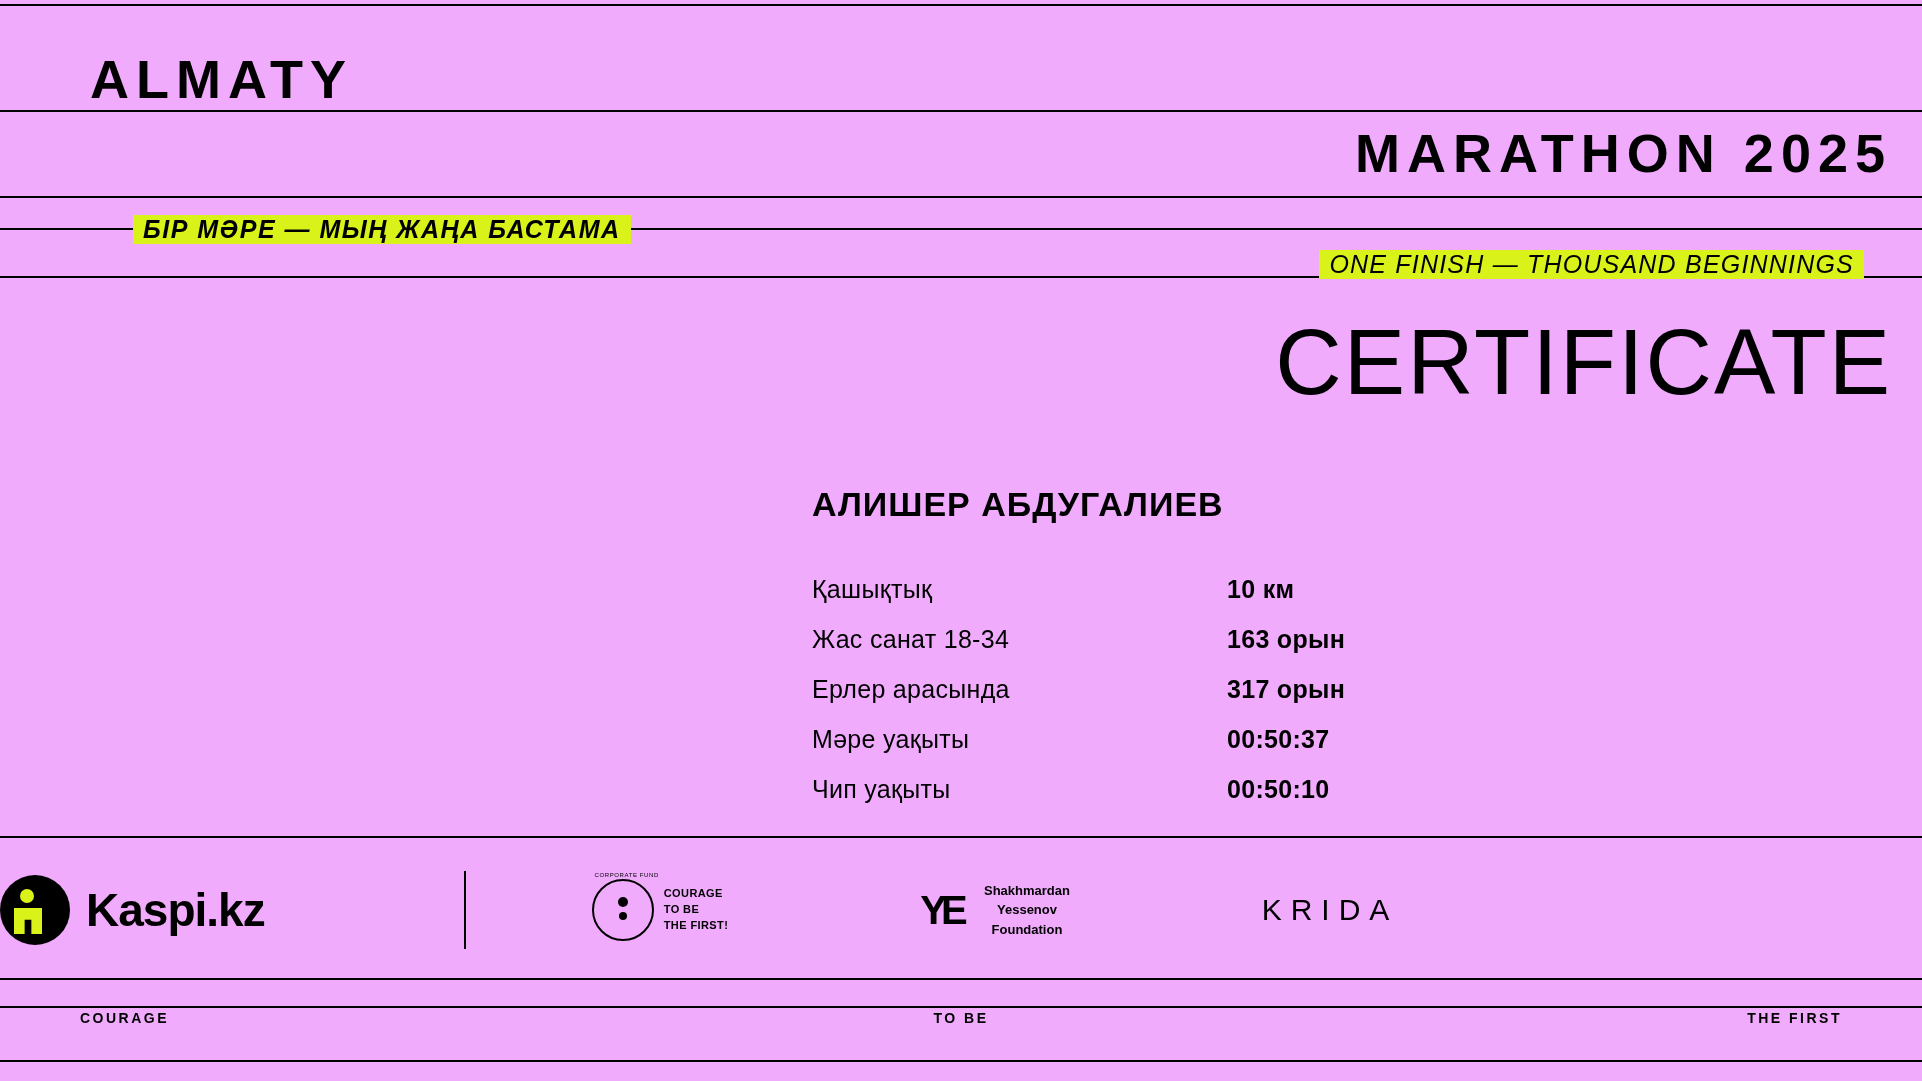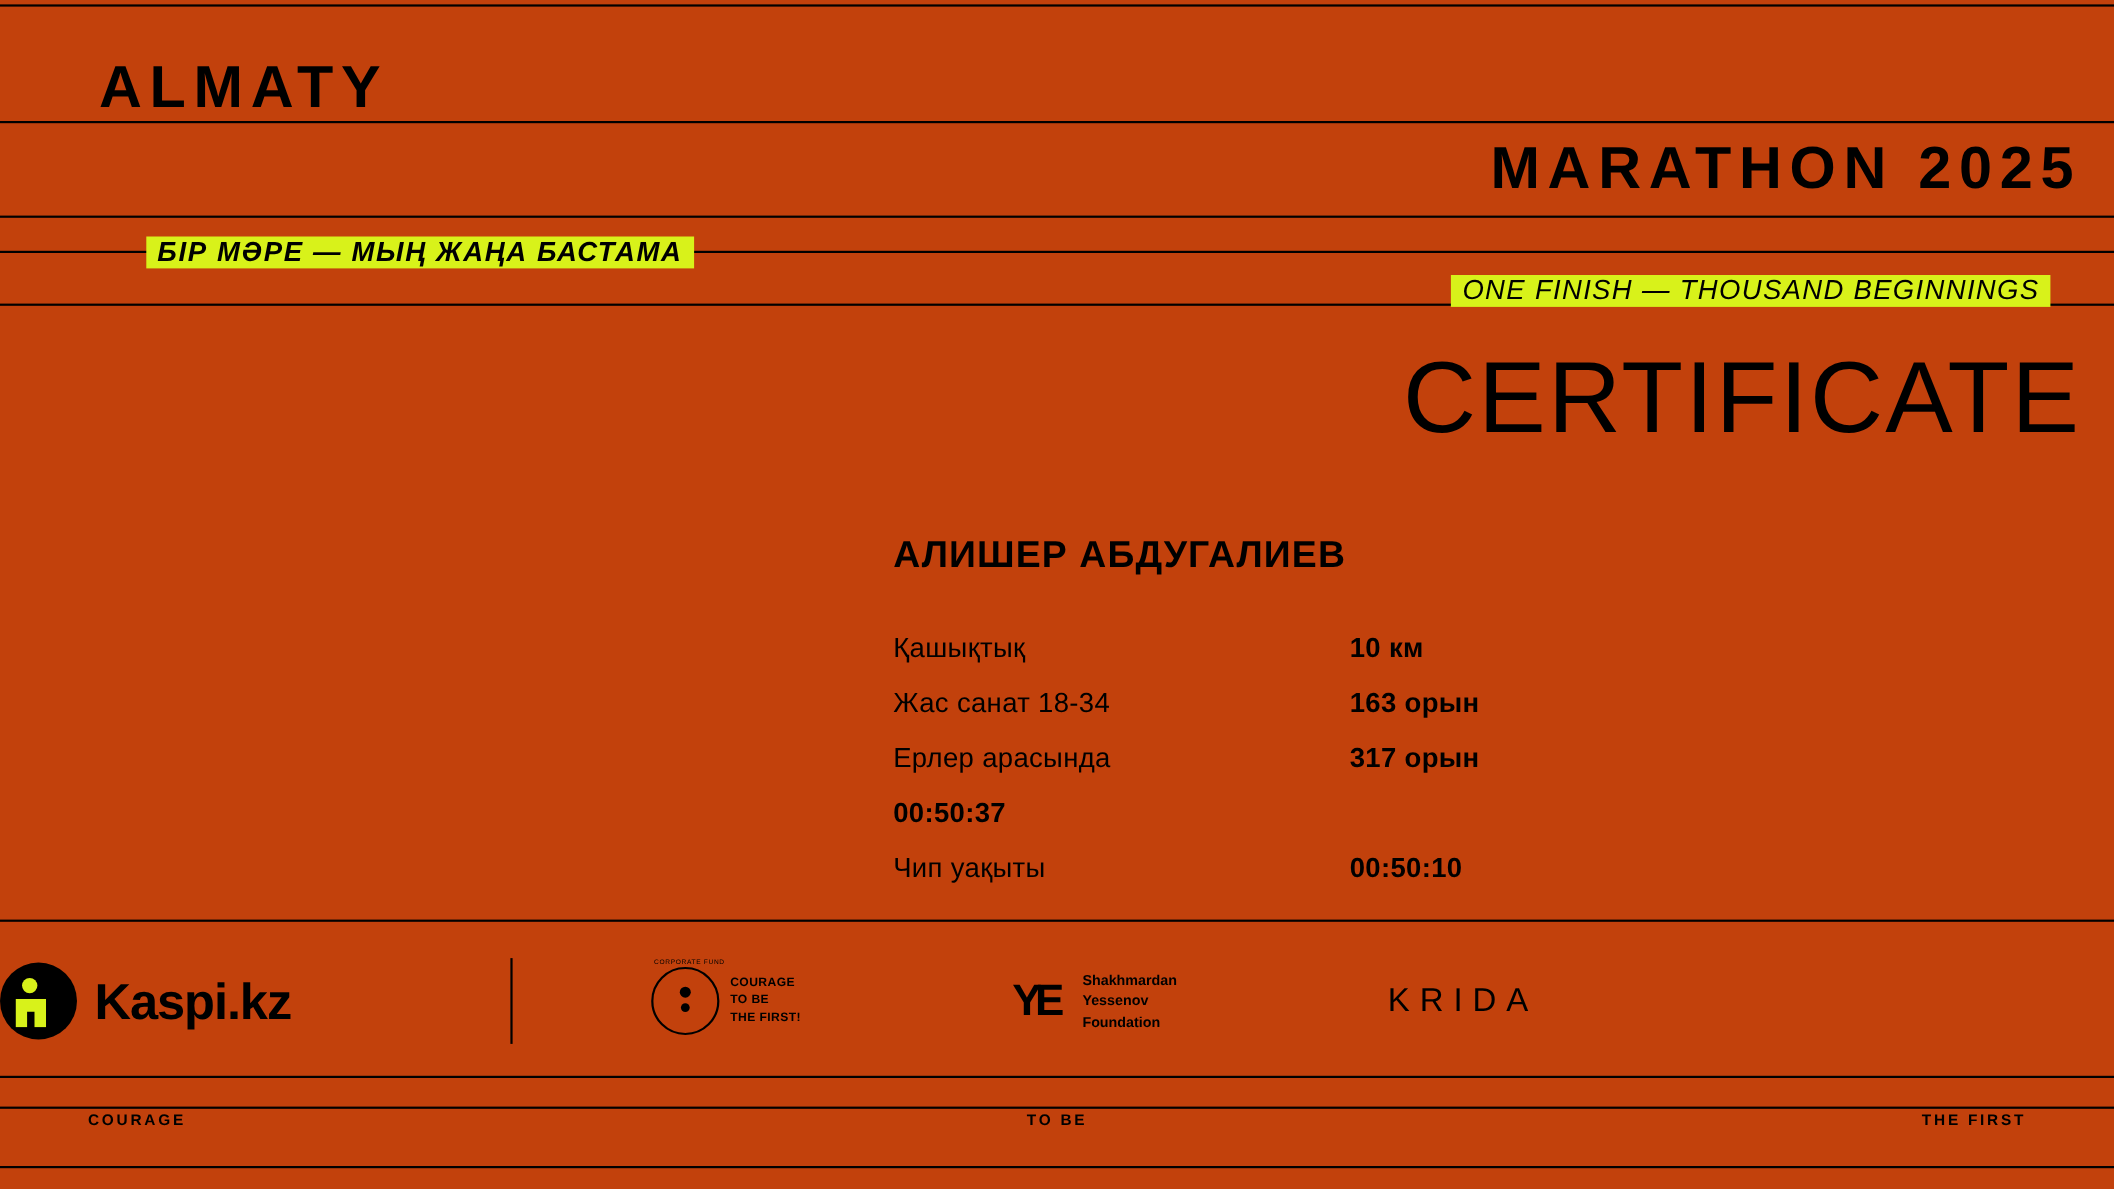--- a/index.html
+++ b/index.html
@@ -6,21 +6,21 @@
   html, body {
     width: 1922px;
     height: 1081px;
     background: #ffffff;
     font-family: "Liberation Sans", sans-serif;
   }
   .certificate {
     position: relative;
     width: 1922px;
     height: 1081px;
-    background: #c2410c;
+    background: #f0abfc;
     overflow: hidden;
   }
 
   
   .rule {
     position: absolute;
     left: 0;
     width: 1922px;
     height: 2px;
     background: #000;
@@ -181,21 +181,21 @@
     width: 74px; text-align: center;
   }
   .cf-lines { font-size: 11px; font-weight: 700; line-height: 1.45; color: #000; letter-spacing: 0.4px; }
   .shakhmardan { width: 360px; gap: 12px; }
   .sy-mark {
     width: 62px; height: 48px; position: relative; flex: none;
     display: flex; align-items: center; justify-content: center;
     font-size: 40px; font-weight: 700; color: #000; letter-spacing: -6px;
     font-family: "Liberation Sans", sans-serif;
   }
-  .sy-lines { font-size: 13px; font-weight: 700; line-height: 1.5; color: #000; }
+  .sy-lines { font-size: 13px; font-weight: 700; line-height: 1.5; color: #000; text-align: center; }
   .krida { width: 320px; justify-content: center; }
   .krida-text { font-size: 30px; font-weight: 400; letter-spacing: 9px; color: #000; }
 
   
   .footer {
     position: absolute;
     left: 0; top: 1010px;
     width: 1922px;
     display: flex;
     align-items: center;
@@ -238,20 +238,21 @@
     </div>
     <div class="result-row">
       <div class="result-label">Жас санат 18-34</div>
       <div class="result-value">163 орын</div>
     </div>
     <div class="result-row">
       <div class="result-label">Ерлер арасында</div>
       <div class="result-value">317 орын</div>
     </div>
     <div class="result-row">
+      <div class="result-label">Мәре уақыты</div>
       <div class="result-value">00:50:37</div>
     </div>
     <div class="result-row">
       <div class="result-label">Чип уақыты</div>
       <div class="result-value">00:50:10</div>
     </div>
   </div>
 
   <div class="sponsors">
 

